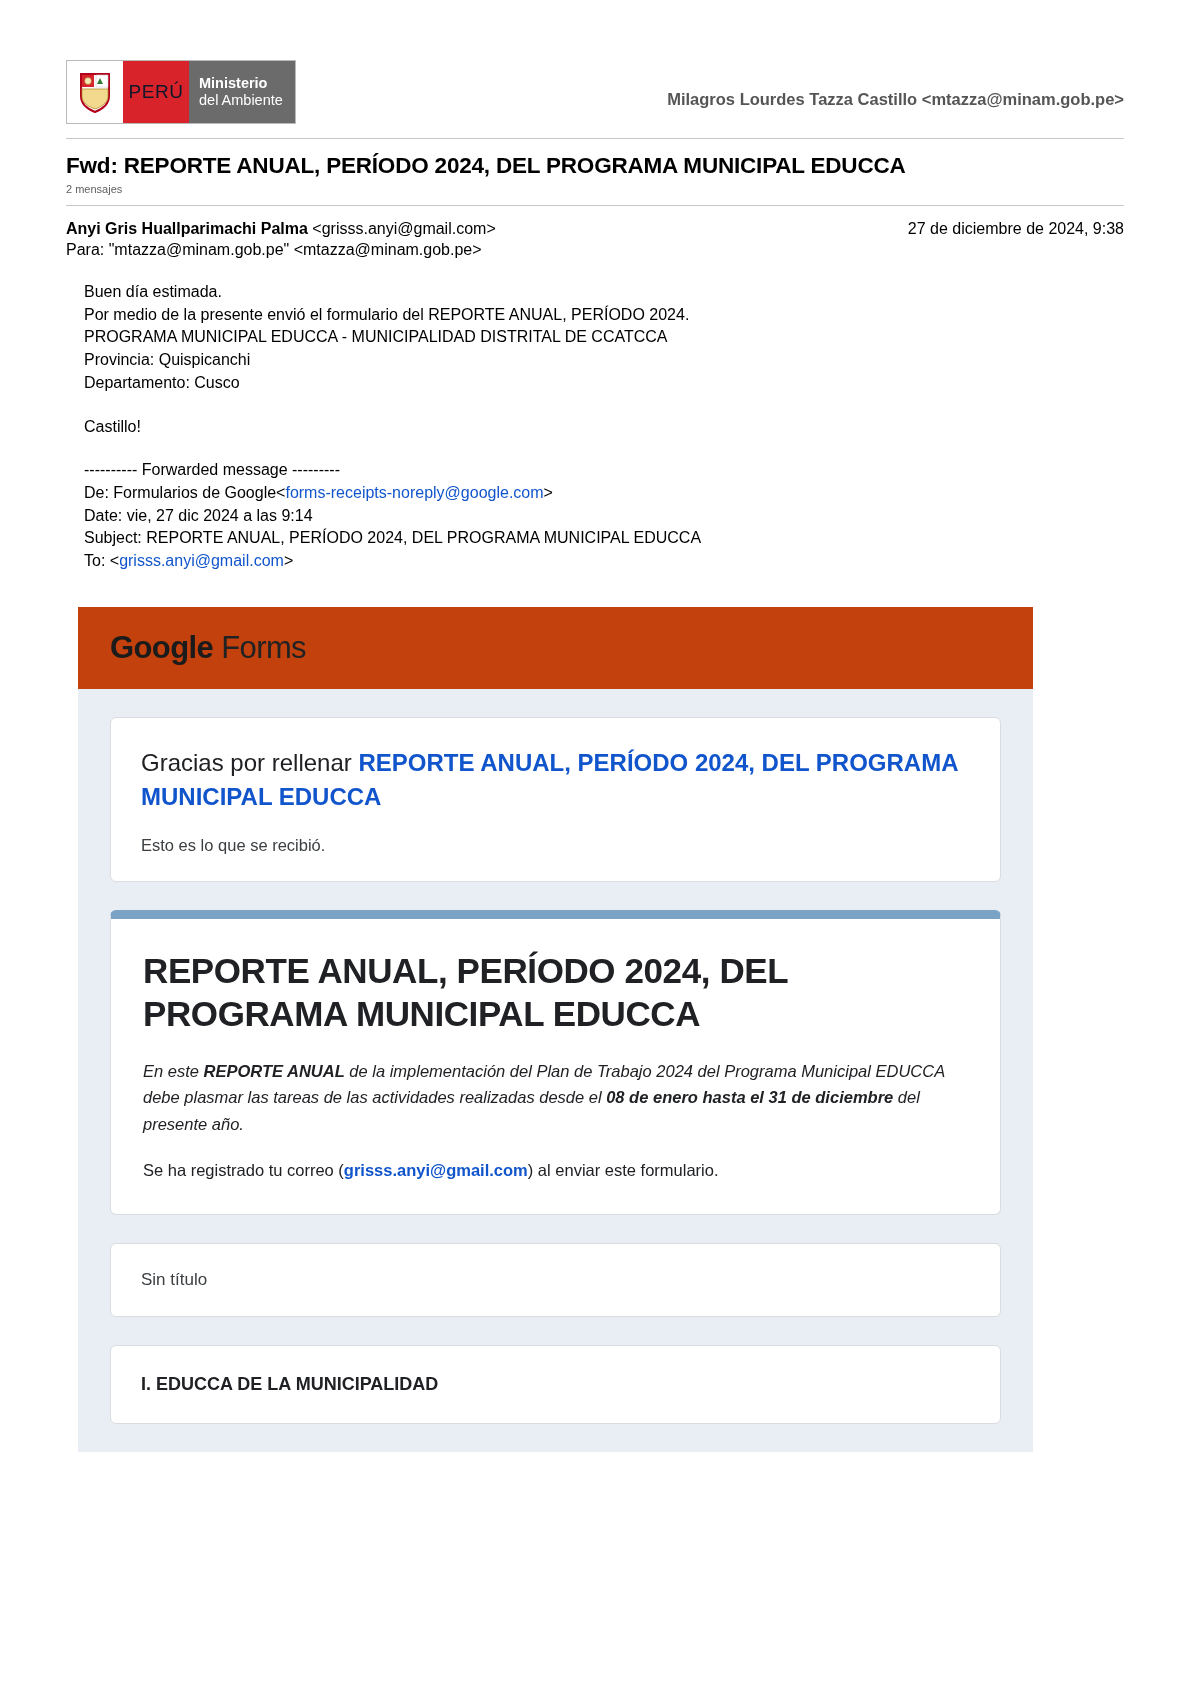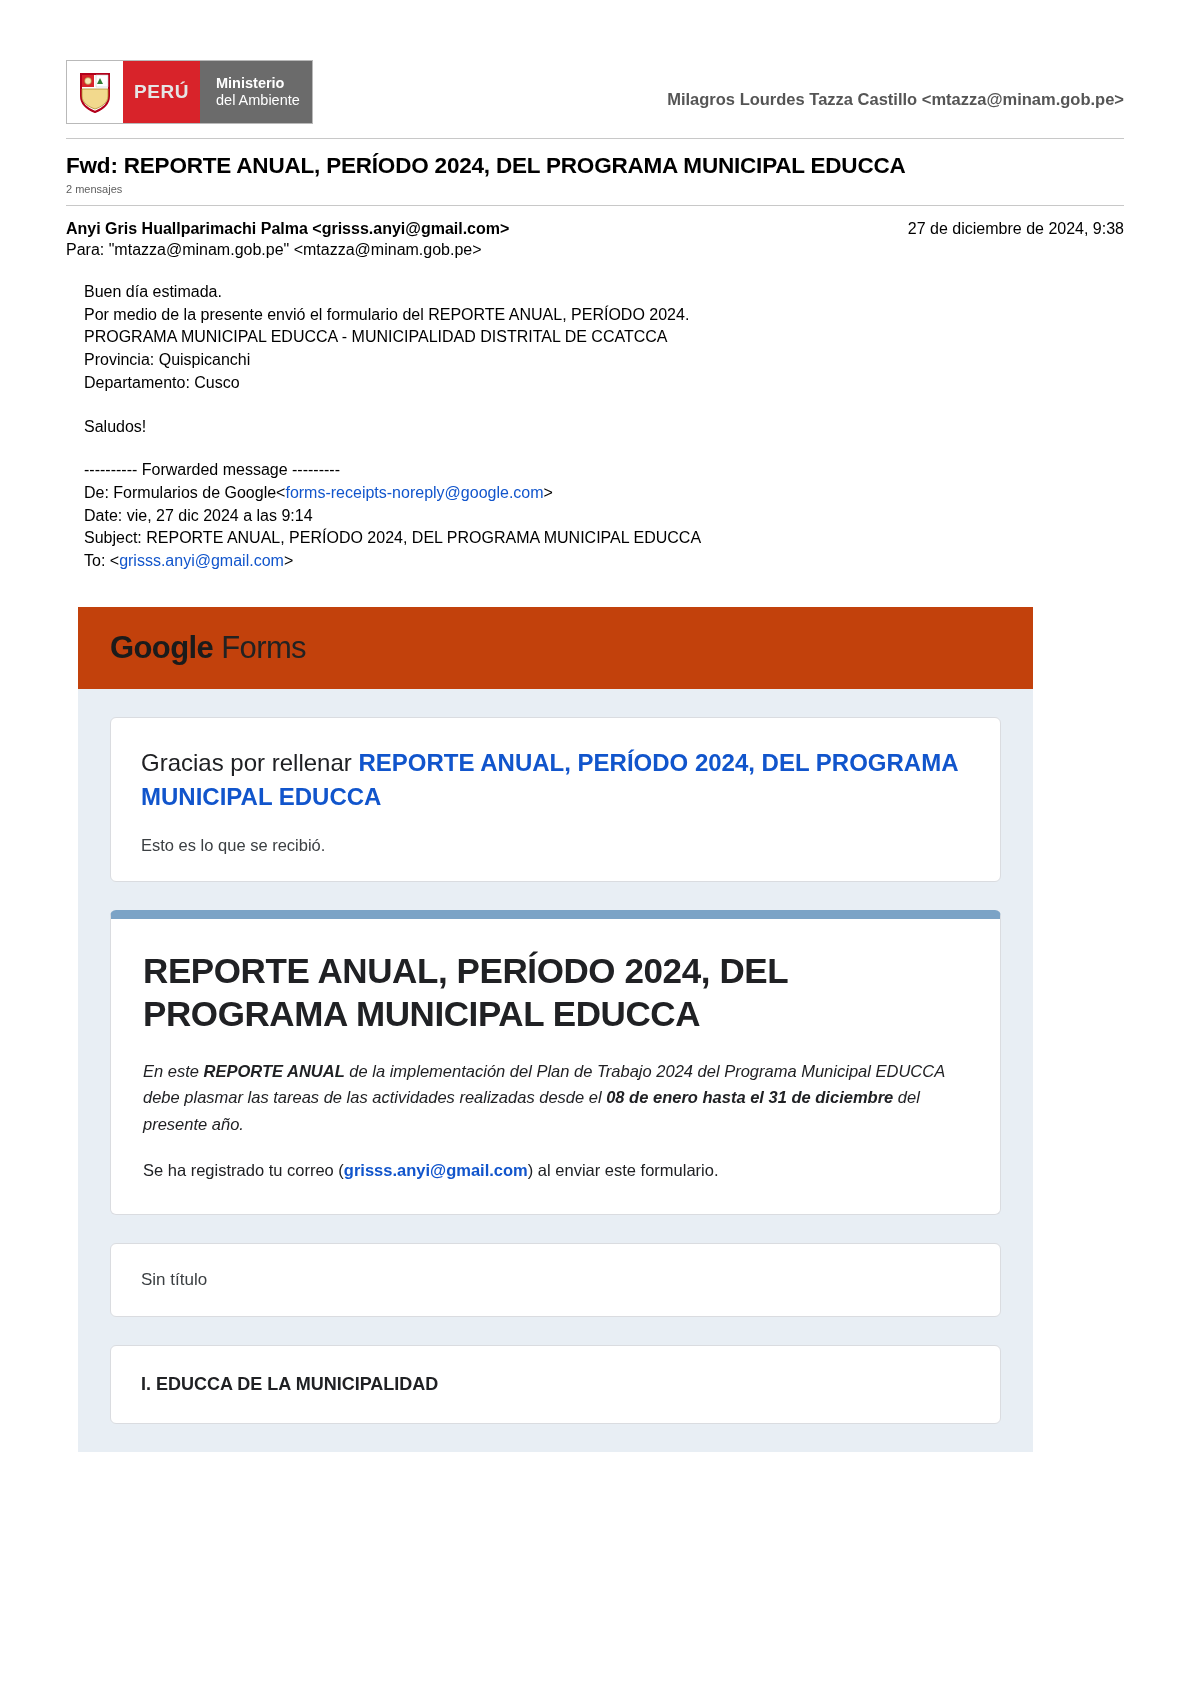--- a/index.html
+++ b/index.html
@@ -36,34 +36,34 @@
   }
   .logo-shield {
     width: 56px;
     display: flex;
     align-items: center;
     justify-content: center;
     background: #ffffff;
   }
   .shield-svg { display:block; }
   .logo-peru {
-    width: 77px;
+    width: 66px;
     background: #d8232a;
-    color: #e5e5e5;
-    font-weight: bold;
+    color: #0f172a;
+    font-weight: normal;
     font-size: 19px;
     display: flex;
     align-items: center;
     justify-content: center;
     letter-spacing: 0.5px;
   }
   .logo-min {
     background: #6b6b6b;
     color: #ffffff;
-    padding: 0 12px 0 16px;
+    padding: 0 12px 0 10px;
     display: flex;
     flex-direction: column;
     justify-content: center;
     line-height: 1.2;
     font-size: 14.5px;
   }
   .logo-min .l1 { font-weight: bold; }
   .logo-min .l2 { }
   .account {
     font-size: 16.5px;
@@ -90,21 +90,21 @@
 
   
   .sender-row {
     display: flex;
     justify-content: space-between;
     align-items: baseline;
     font-size: 16px;
     padding-top: 14px;
   }
   .sender-name { font-weight: bold; }
-  .sender-email { font-weight: bold; text-align: right; }
+  .sender-email { font-weight: normal; text-align: right; }
   .date { font-size: 16px; white-space: nowrap; }
   .to-line { font-size: 16px; margin-top: 3px; }
 
   
   .body-text {
     font-size: 16px;
     line-height: 1.42;
     padding-left: 18px;
     margin-top: 22px;
   }
@@ -233,21 +233,21 @@
   </div>
   <div class="to-line">Para: "mtazza@minam.gob.pe" &lt;mtazza@minam.gob.pe&gt;</div>
 
   <div class="body-text">
     <p>Buen día estimada.</p>
     <p>Por medio de la presente envió el formulario del  REPORTE ANUAL, PERÍODO 2024.</p>
     <p><b>PROGRAMA MUNICIPAL EDUCCA - MUNICIPALIDAD DISTRITAL DE CCATCCA</b></p>
     <p><span>Provincia: </span><b>Quispicanchi</b></p>
     <p><span>Departamento: </span><b>Cusco</b></p>
     <div class="spacer"></div>
-    <p>Saludos!</p>
+    <p>Castillo!</p>
     <div class="spacer"></div>
     <p>---------- Forwarded message ---------</p>
     <p><span>De: </span><b>Formularios de Google</b><span>&lt;</span><span class="link">forms-receipts-noreply@google.com</span><span>&gt;</span></p>
     <p>Date: vie, 27 dic 2024 a las 9:14</p>
     <p>Subject: REPORTE ANUAL, PERÍODO 2024, DEL PROGRAMA MUNICIPAL EDUCCA</p>
     <p><span>To: &lt;</span><span class="link">grisss.anyi@gmail.com</span><span>&gt;</span></p>
   </div>
 
   <div class="receipt">
 

